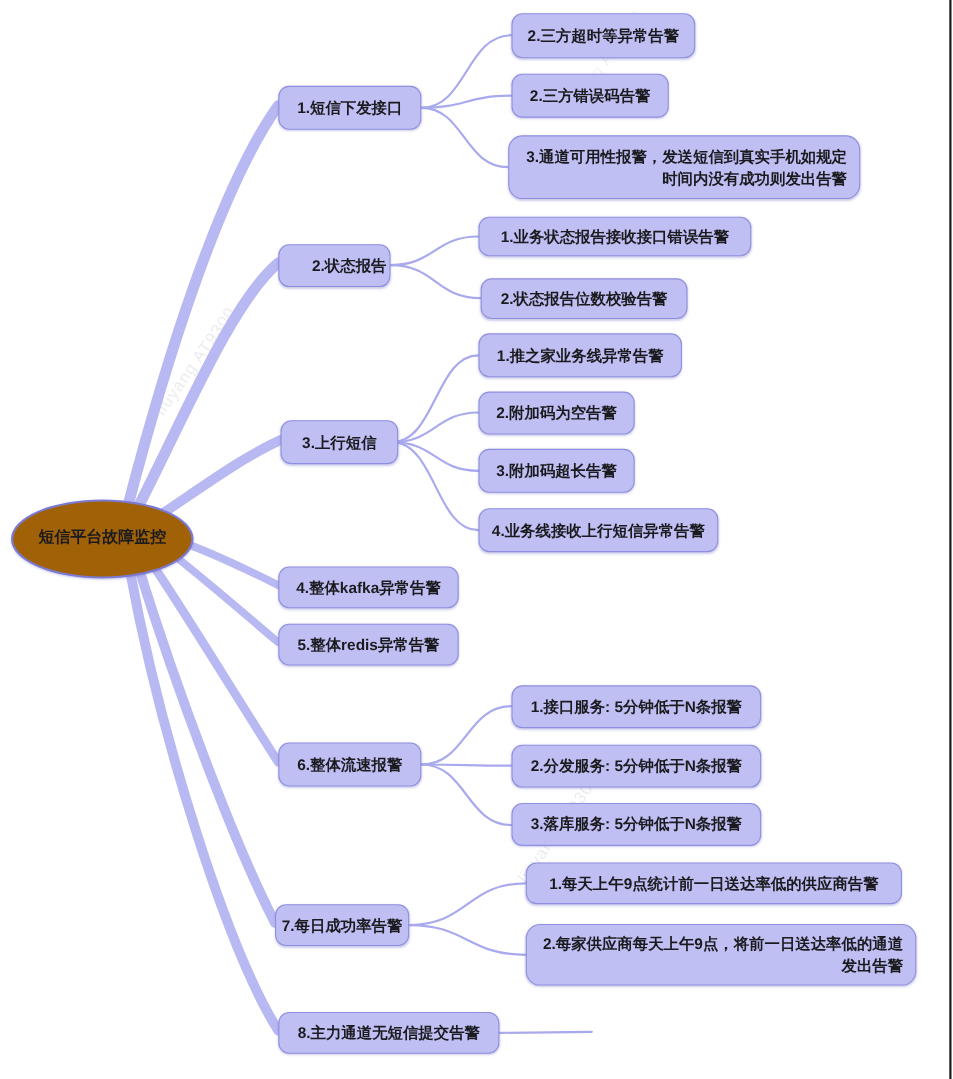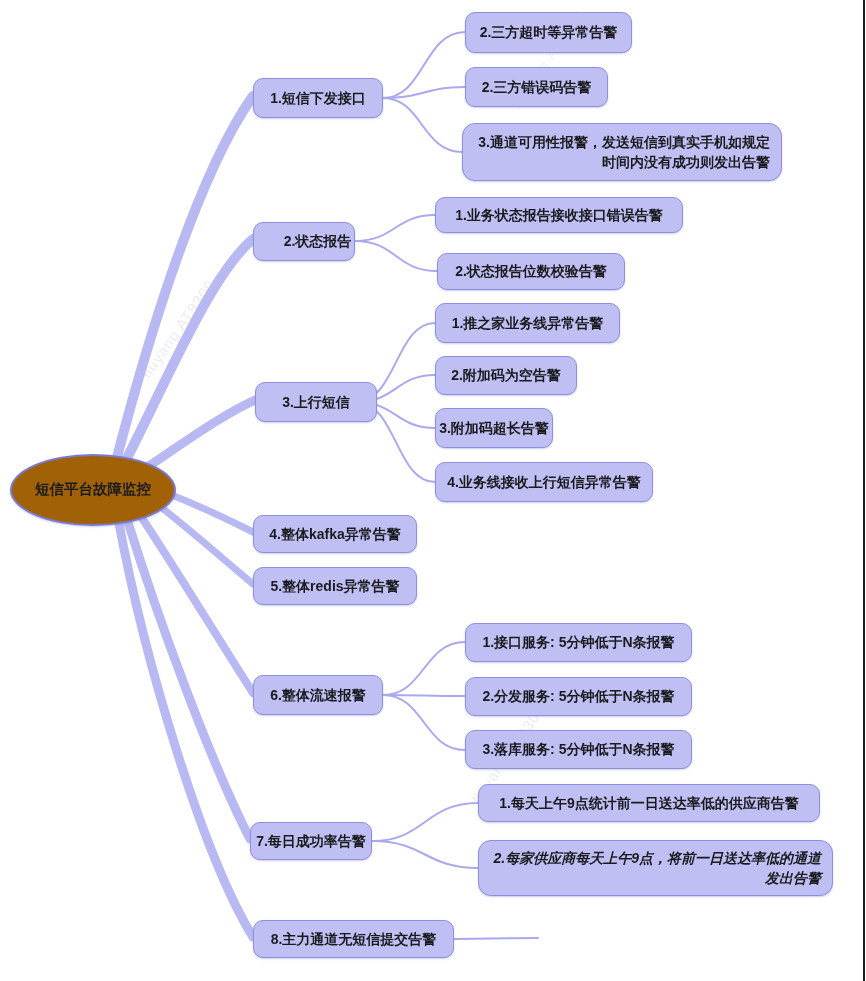--- a/index.html
+++ b/index.html
@@ -71,42 +71,42 @@
       <path d="M372,841 C425,841 425,803 478,803"></path>
       <path d="M372,841 C425,841 425,868 478,868"></path>
       <path d="M454,939 L538,938"></path>
     </g>
   </svg>
 
   <div class="node root" style="left:10px;top:454px;width:166px;height:72px;">短信平台故障监控</div>
 
   <div class="node" style="left:253px;top:78px;width:130px;height:40px;">1.短信下发接口</div>
   <div class="node" style="left:253px;top:222px;width:102px;height:39px;padding-left:27px;">2.状态报告</div>
-  <div class="node" style="left:255px;top:382px;width:122px;height:40px;">3.上行短信</div>
+  <div class="node" style="left:255px;top:382px;width:107px;height:40px;">3.上行短信</div>
   <div class="node" style="left:253px;top:515px;width:164px;height:38px;text-align:right;">4.整体kafka异常告警</div>
   <div class="node" style="left:253px;top:567px;width:164px;height:38px;">5.整体redis异常告警</div>
   <div class="node" style="left:253px;top:675px;width:130px;height:40px;">6.整体流速报警</div>
   <div class="node" style="left:250px;top:822px;width:122px;height:38px;text-align:right;">7.每日成功率告警</div>
   <div class="node" style="left:253px;top:920px;width:201px;height:38px;">8.主力通道无短信提交告警</div>
 
   <div class="node" style="left:465px;top:12px;width:167px;height:41px;">2.三方超时等异常告警</div>
   <div class="node" style="left:465px;top:67px;width:143px;height:40px;">2.三方错误码告警</div>
   <div class="node ml" style="left:462px;top:123px;width:320px;height:58px;">3.通道可用性报警，发送短信到真实手机如规定时间内没有成功则发出告警</div>
 
   <div class="node" style="left:435px;top:197px;width:248px;height:36px;">1.业务状态报告接收接口错误告警</div>
   <div class="node" style="left:437px;top:253px;width:188px;height:37px;">2.状态报告位数校验告警</div>
 
   <div class="node" style="left:435px;top:303px;width:185px;height:40px;">1.推之家业务线异常告警</div>
   <div class="node" style="left:435px;top:356px;width:142px;height:39px;">2.附加码为空告警</div>
-  <div class="node" style="left:435px;top:408px;width:118px;height:40px;">3.附加码超长告警</div>
+  <div class="node" style="left:435px;top:408px;width:142px;height:40px;">3.附加码超长告警</div>
   <div class="node" style="left:435px;top:462px;width:218px;height:40px;">4.业务线接收上行短信异常告警</div>
 
   <div class="node" style="left:465px;top:623px;width:227px;height:39px;">1.接口服务: 5分钟低于N条报警</div>
   <div class="node" style="left:465px;top:677px;width:227px;height:39px;">2.分发服务: 5分钟低于N条报警</div>
   <div class="node" style="left:465px;top:730px;width:227px;height:39px;">3.落库服务: 5分钟低于N条报警</div>
 
   <div class="node" style="left:478px;top:784px;width:342px;height:38px;">1.每天上午9点统计前一日送达率低的供应商告警</div>
-  <div class="node ml" style="left:478px;top:840px;width:355px;height:56px;font-style:italic;">2.每家供应商每天上午9点，将前一日送达率低的通道发出告警</div>
+  <div class="node ml" style="left:478px;top:840px;width:355px;height:56px;">2.每家供应商每天上午9点，将前一日送达率低的通道发出告警</div>
 
 
   <div class="edge-line" style="left:863px;"></div>
 
 </div>
 
 </body></html>

